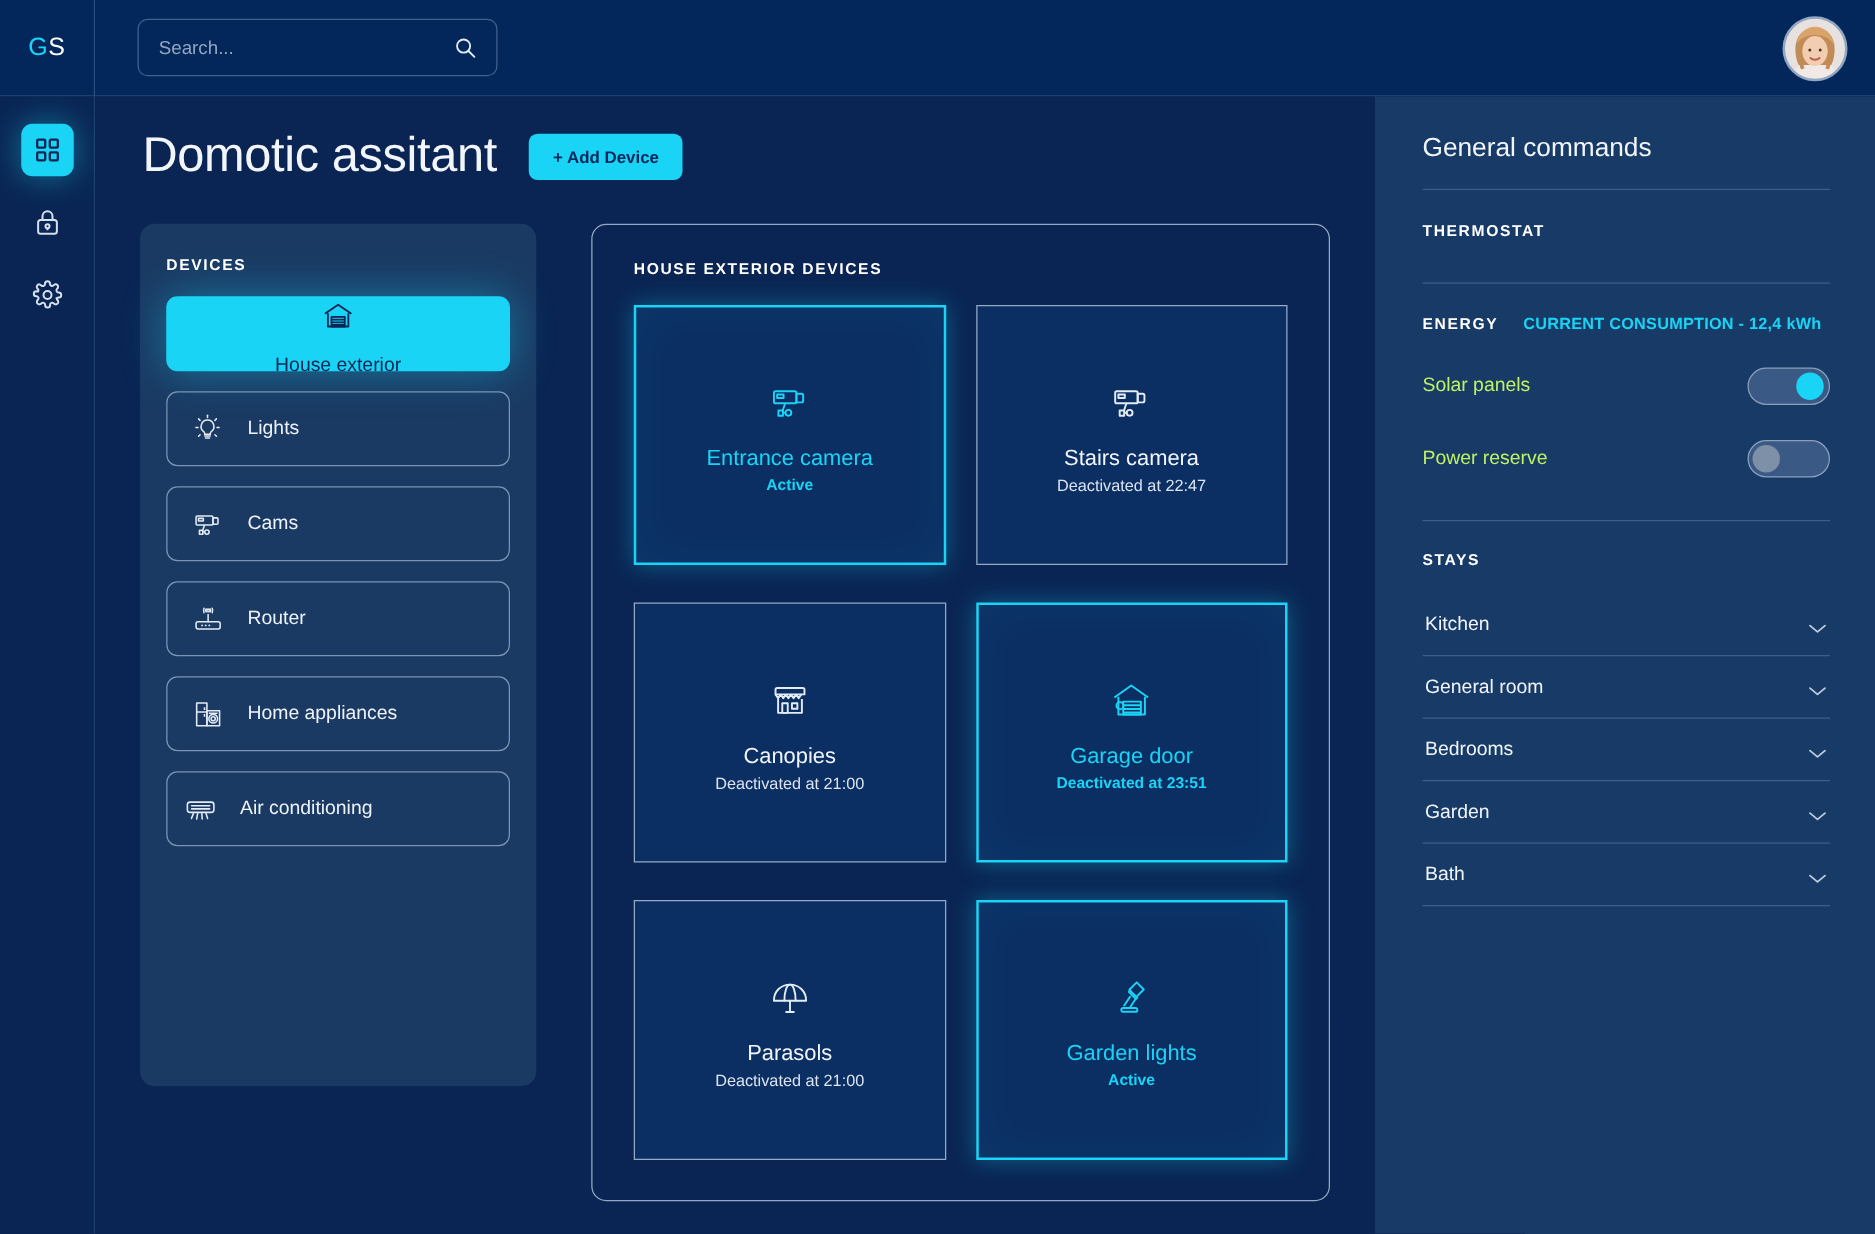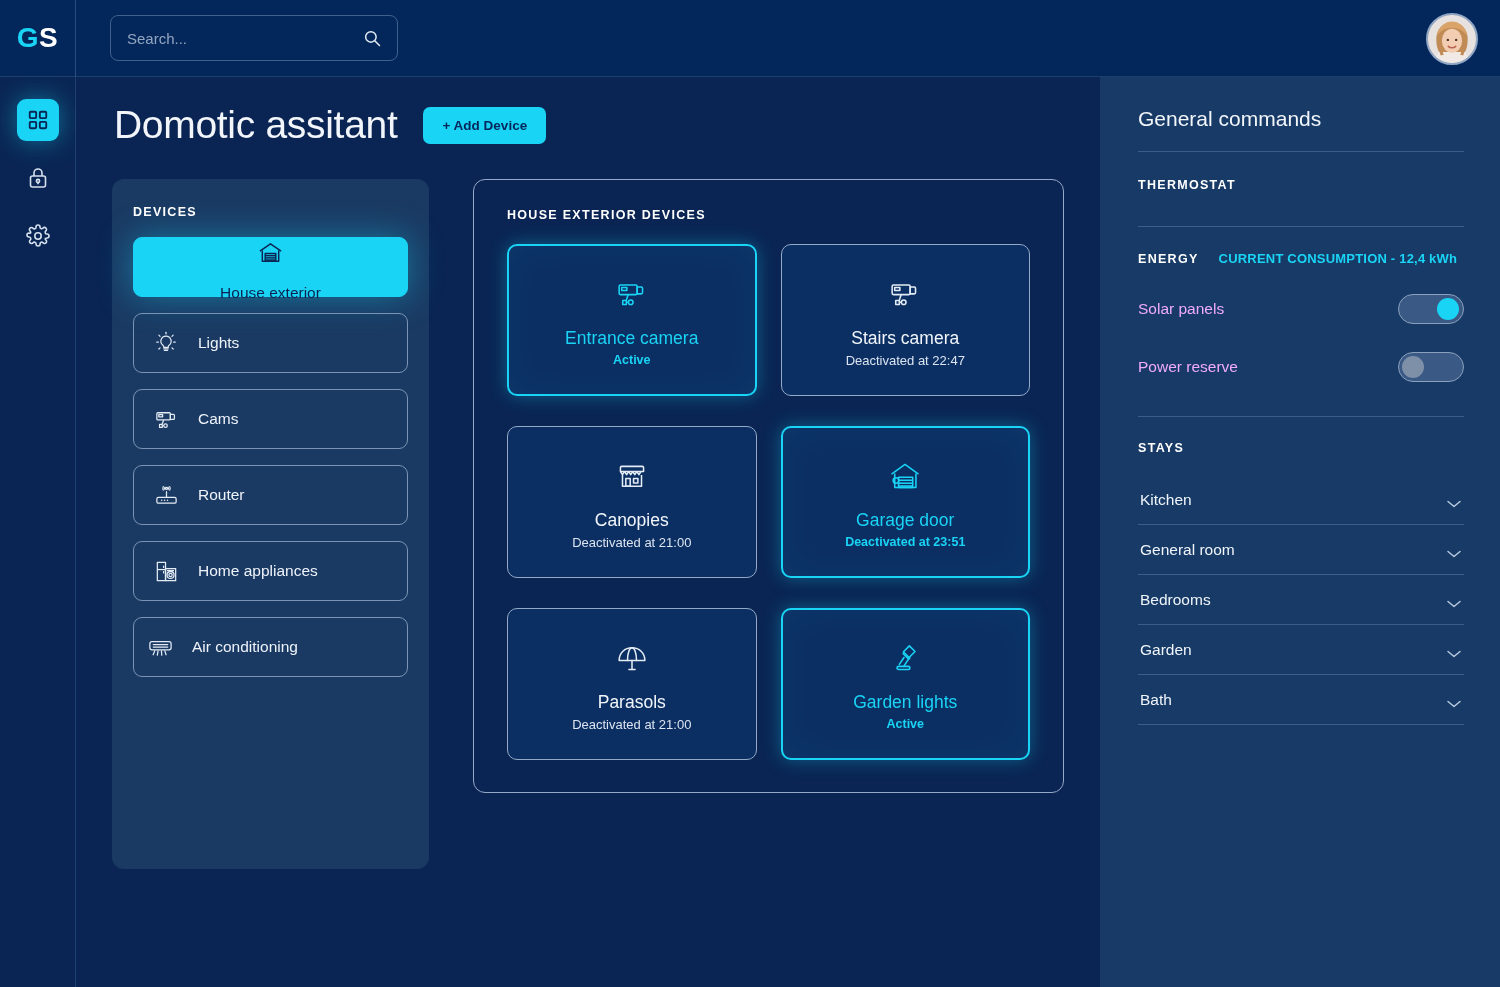--- a/index.html
+++ b/index.html
@@ -41,22 +41,22 @@
   .logo-box {
     width: 76px;
     height: 77px;
     display: flex;
     align-items: center;
     justify-content: center;
     border-right: 1px solid #2a4d7d;
     flex: 0 0 76px;
   }
   .logo-text {
-    font-size: 28px;
-    font-weight: bold;
+    font-size: 20px;
+    font-weight: normal;
     letter-spacing: 0.5px;
   }
   .logo-g { color: #1ad4f5; }
   .logo-s { color: #ffffff; }
 
   .search-wrap {
     margin-left: 34px;
     width: 288px;
     height: 46px;
     border: 1px solid #41608c;
@@ -228,23 +228,23 @@
     letter-spacing: 1.3px;
     color: #ffffff;
     margin-bottom: 22px;
   }
   .card-grid {
     display: grid;
     grid-template-columns: 1fr 1fr;
     gap: 30px 24px;
   }
   .dev-card {
-    height: 152px;
+    height: 208px;
     border: 1px solid #93a9c6;
-    border-radius: 10px;
+    border-radius: 0;
     background: #0c2f63;
     display: flex;
     flex-direction: column;
     align-items: center;
     justify-content: center;
     gap: 4px;
     cursor: pointer;
     position: relative;
   }
   .dev-card.on {
@@ -366,21 +366,21 @@
     font-weight: bold;
     color: #1ad4f5;
     letter-spacing: 0.2px;
   }
   .energy-row {
     display: flex;
     align-items: center;
     justify-content: space-between;
     margin-top: 28px;
   }
-  .energy-row .er-label { font-size: 15.5px; color: #f0abfc; }
+  .energy-row .er-label { font-size: 15.5px; color: #bef264; }
 
   .stays-list { margin-top: 20px; }
   .stay-item {
     display: flex;
     align-items: center;
     justify-content: space-between;
     padding: 16px 2px 15px 2px;
     border-bottom: 1px solid #3d5e8a;
     cursor: pointer;
   }

